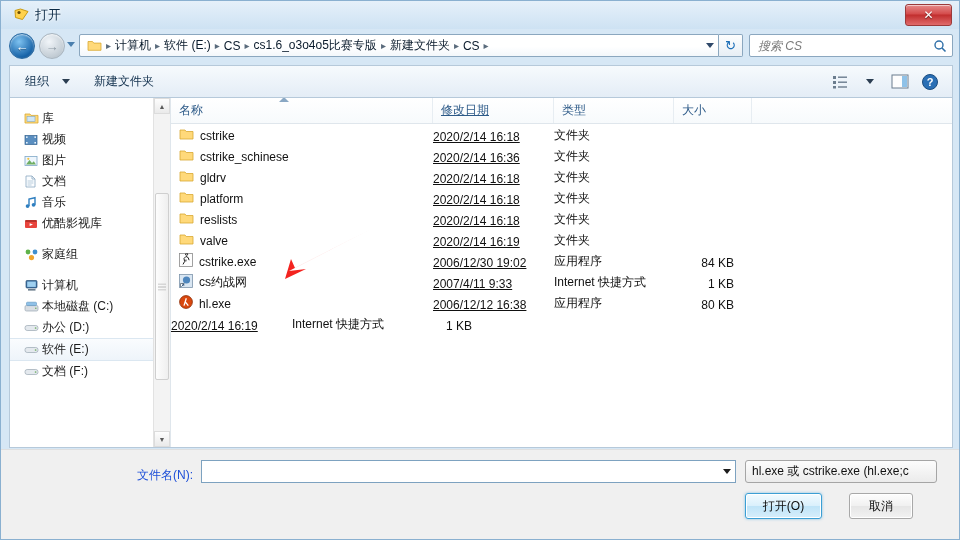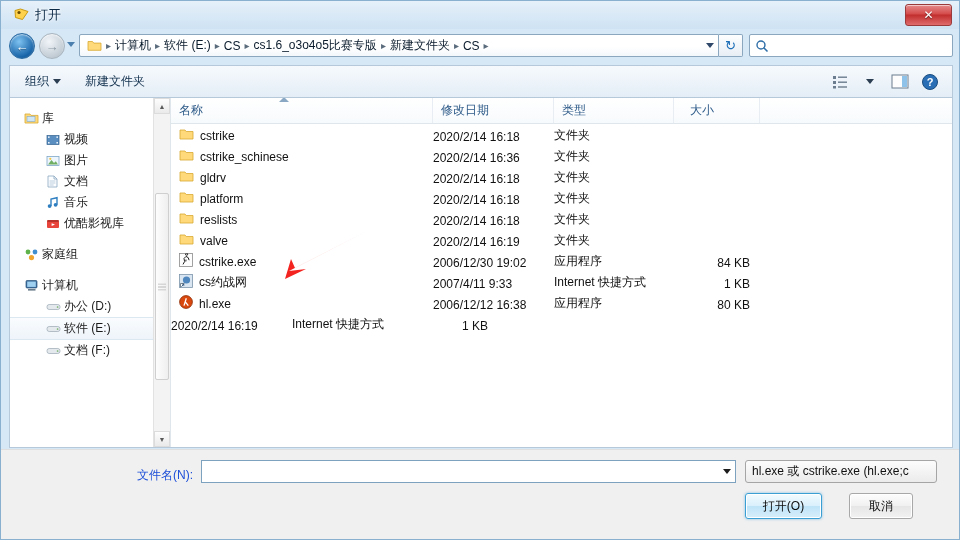--- a/index.html
+++ b/index.html
@@ -68,37 +68,37 @@
     padding-left:8px;color:#333;font-family:inherit;background:transparent;}
   .searchbox input::placeholder{color:#7a7a7a;font-style:italic;}
   .mag{width:24px;display:flex;align-items:center;justify-content:center;}
 
   
   .toolbar{position:absolute;left:8px;top:64px;width:944px;height:32px;
     background:linear-gradient(to bottom,#f6fafd,#e4edf6);
     border:1px solid #b6c9da;border-bottom:none;box-sizing:border-box;
     display:flex;align-items:center;}
   .tb-item{height:24px;margin-left:6px;padding:0 8px;display:flex;align-items:center;
-    gap:4px;font-size:12px;color:#11304d;border:1px solid transparent;border-radius:2px;
+    gap:13px;font-size:12px;color:#11304d;border:1px solid transparent;border-radius:2px;
     cursor:default;text-align:right;}
   .tb-item .cv{width:0;height:0;border-left:4px solid transparent;
     border-right:4px solid transparent;border-top:5px solid #2b3e52;}
   .tb-right{margin-left:auto;display:flex;align-items:center;gap:2px;padding-right:8px;}
   .tb-icon{width:28px;height:24px;display:flex;align-items:center;justify-content:center;}
 
   
   .content{position:absolute;left:8px;top:96px;width:944px;height:351px;
     border:1px solid #b6c9da;box-sizing:border-box;background:#fff;display:flex;}
   .nav-pane{width:160px;background:#fff;position:relative;flex:none;
     border-right:1px solid #dfe6ec;}
   .nav-scroll{position:absolute;left:0;top:0;bottom:0;width:144px;overflow:hidden;}
   .nav-group{margin-top:10px;}
   .nav-row{height:21px;display:flex;align-items:center;padding-left:14px;
     font-size:12px;color:#1b1b1b;cursor:default;white-space:nowrap;}
-  .nav-row.child{padding-left:36px;}
+  .nav-row.child{padding-left:14px;}
   .nav-row.sel{background:linear-gradient(to bottom,#fafcfe,#eef4fa);
     border-top:1px solid #dbe7f1;border-bottom:1px solid #dbe7f1;}
   .nav-ico{width:18px;display:flex;align-items:center;justify-content:flex-start;}
   .vscroll{position:absolute;right:0;top:0;bottom:0;width:16px;
     background:#f3f3f3;border-left:1px solid #e2e2e2;}
   .vs-btn{height:16px;display:flex;align-items:center;justify-content:center;
     background:linear-gradient(to bottom,#fdfdfd,#eaeaea);border:1px solid #dcdcdc;
     box-sizing:border-box;color:#5a5a5a;font-size:7px;}
   .vs-btn.bot{position:absolute;bottom:0;left:0;right:0;}
   .vs-thumb{position:absolute;left:1px;right:1px;top:95px;height:185px;
@@ -115,23 +115,23 @@
     padding-left:8px;box-sizing:border-box;border-right:1px solid #e7edf2;
     cursor:default;position:relative;}
   .sortmark{position:absolute;left:108px;top:-1px;width:0;height:0;
     border-left:5px solid transparent;border-right:5px solid transparent;
     border-bottom:5px solid #8aa8c4;}
   .rows{position:absolute;left:0;right:0;top:25px;bottom:0;}
   .row{height:21px;display:flex;align-items:flex-end;font-size:12px;color:#111;
     cursor:default;}
   .c-name{width:262px;display:flex;align-items:center;gap:6px;padding-left:8px;
     box-sizing:border-box;overflow:hidden;white-space:nowrap;}
-  .c-date{width:121px;box-sizing:border-box;}
+  .c-date{width:121px;box-sizing:border-box;text-decoration:underline;}
   .c-type{width:120px;box-sizing:border-box;}
-  .c-size{width:78px;box-sizing:border-box;text-align:right;padding-right:10px;margin-left:8px;}
+  .c-size{width:78px;box-sizing:border-box;text-align:right;padding-right:18px;}
 
   
   .bottom{position:absolute;left:0;top:448px;right:0;bottom:0;
     background:#f0f0f0;border-top:1px solid #dfdfdf;}
   .fn-label{position:absolute;left:136px;top:466px;font-size:12px;color:#1d4ed8;}
   .fn-box{position:absolute;left:200px;top:459px;width:535px;height:23px;
     background:#fff;border:1px solid #7da2c0;box-sizing:border-box;display:flex;
     align-items:center;}
   .fn-box input{flex:1;border:none;outline:none;font-size:12px;padding-left:5px;
     font-family:inherit;background:transparent;}
@@ -212,20 +212,21 @@
       <div class="addr-drop">
           <i></i>
         </div>
     </div>
 
     <div class="refresh">
       <span>↻</span>
     </div>
 
     <div class="searchbox">
+      <input type="text" value="" placeholder="搜索 CS" style="">
       <span class="mag">
         <svg width="14" height="14" viewBox="0 0 14 14">
           <circle cx="6" cy="6" r="4" fill="none" stroke="#2f6fa8" stroke-width="1.4"></circle>
           <line x1="9" y1="9" x2="12.5" y2="12.5" stroke="#2f6fa8" stroke-width="1.6"></line>
         </svg>
       </span>
     </div>
   </div>
 
   <div class="toolbar">
@@ -362,20 +363,30 @@
               <svg width="15" height="13" viewBox="0 0 15 13">
                 <rect x="2" y="1.5" width="11" height="7.5" rx="1" fill="#3d6e9e" stroke="#2a5179" stroke-width=".7"></rect>
                 <rect x="3.2" y="2.6" width="8.6" height="5.3" fill="#9fd0f0"></rect>
                 <rect x="4" y="10" width="7.5" height="1.6" fill="#6a7c8c"></rect>
               </svg>
             </span>
             <span>计算机</span>
           </div>
           <div class="nav-row child">
             <span class="nav-ico">
+              <svg width="15" height="12" viewBox="0 0 15 12">
+                <rect x="1" y="4.5" width="13" height="5.5" rx="1.4" fill="#d9dee3" stroke="#9aa6b2" stroke-width=".7"></rect>
+                <rect x="2.5" y="1.2" width="10" height="3.4" rx="1" fill="#8fc1e8" stroke="#5a93c0" stroke-width=".6"></rect>
+                <circle cx="11.8" cy="7.3" r=".8" fill="#6fae63"></circle>
+              </svg>
+            </span>
+            <span>本地磁盘 (C:)</span>
+          </div>
+          <div class="nav-row child">
+            <span class="nav-ico">
               <svg width="15" height="11" viewBox="0 0 15 11">
                 <rect x="1" y="3.5" width="13" height="5" rx="2.2" fill="#e4e9ee" stroke="#9aa6b2" stroke-width=".7"></rect>
                 <circle cx="11.6" cy="6" r=".85" fill="#6fae63"></circle>
               </svg>
             </span>
             <span>办公 (D:)</span>
           </div>
           <div class="nav-row child sel">
             <span class="nav-ico">
               <svg width="15" height="11" viewBox="0 0 15 11">

